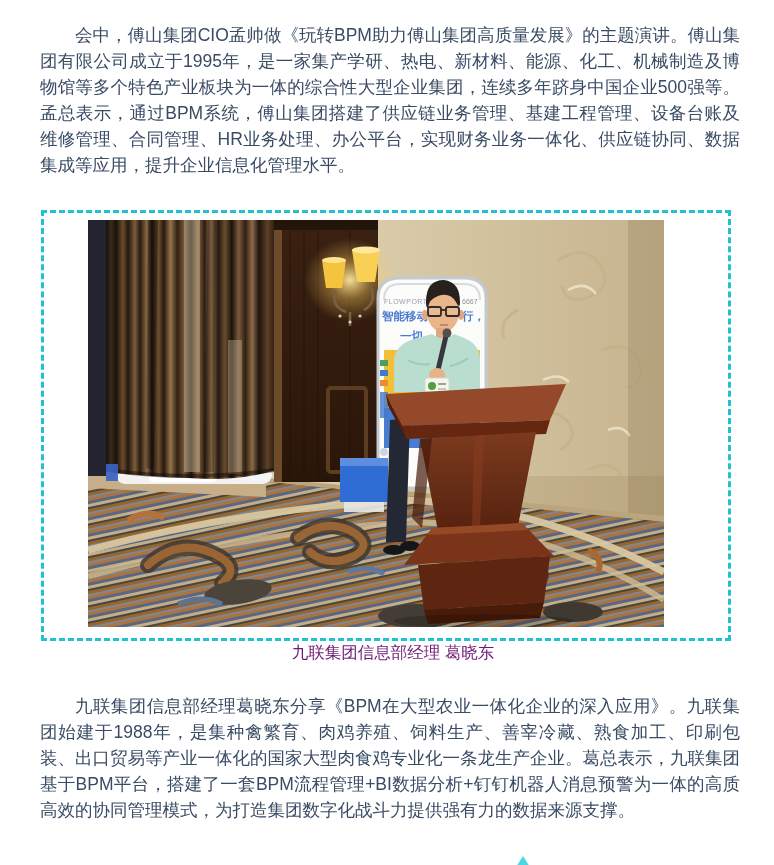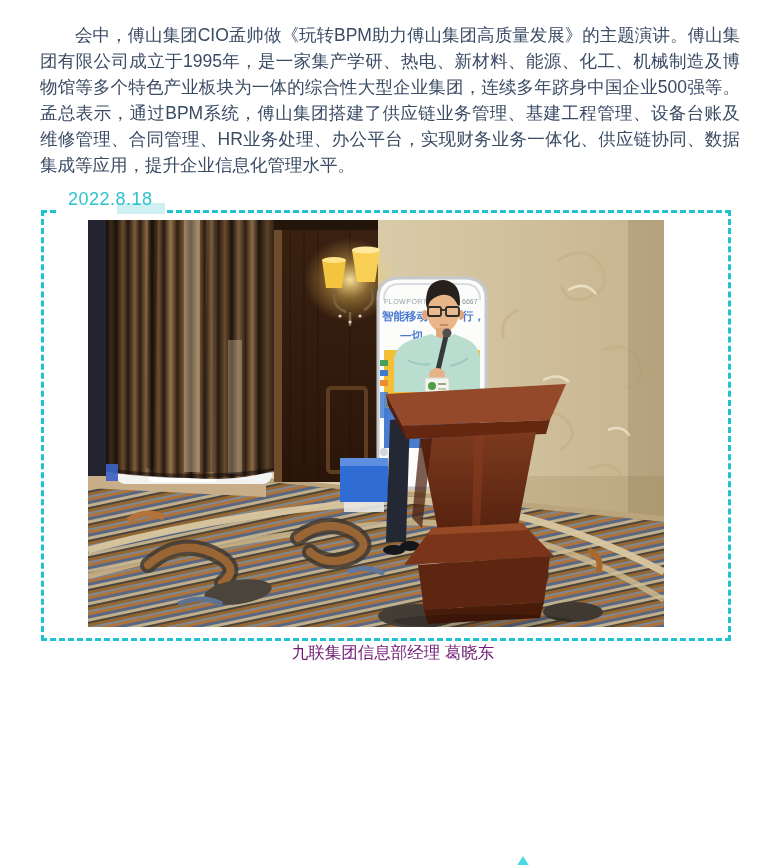--- a/index.html
+++ b/index.html
@@ -260,24 +260,21 @@
           <polygon points="344,308 434,303 466,336 316,345" fill="#7a3419"></polygon>
           <polygon points="344,308 434,303 440,310 340,315" fill="#9c5028" opacity=".8"></polygon>
           <polygon points="330,345 462,336 456,382 336,390" fill="#5e2511"></polygon>
           <polygon points="336,390 456,382 452,398 340,404" fill="#491c0a"></polygon>
           <ellipse cx="395" cy="401" rx="90" ry="7" fill="#000" opacity=".18"></ellipse>
         </g>
       </svg>
     </div>
   </div>
 
-  <span class="date">
-    <span>2022.8.18</span>
-    <i class="hl"></i>
-  </span>
 
   <p class="caption">九联集团信息部经理 葛晓东</p>
 
+  <p class="para p2">九联集团信息部经理葛晓东分享《BPM在大型农业一体化企业的深入应用》。九联集团始建于1988年，是集种禽繁育、肉鸡养殖、饲料生产、善宰冷藏、熟食加工、印刷包装、出口贸易等产业一体化的国家大型肉食鸡专业化一条龙生产企业。葛总表示，九联集团基于BPM平台，搭建了一套BPM流程管理+BI数据分析+钉钉机器人消息预警为一体的高质高效的协同管理模式，为打造集团数字化战斗力提供强有力的数据来源支撑。</p>
 
   <div class="triangle"></div>
 
   <div class="scroll-thumb"></div>
 </div>
 
 </body></html>

